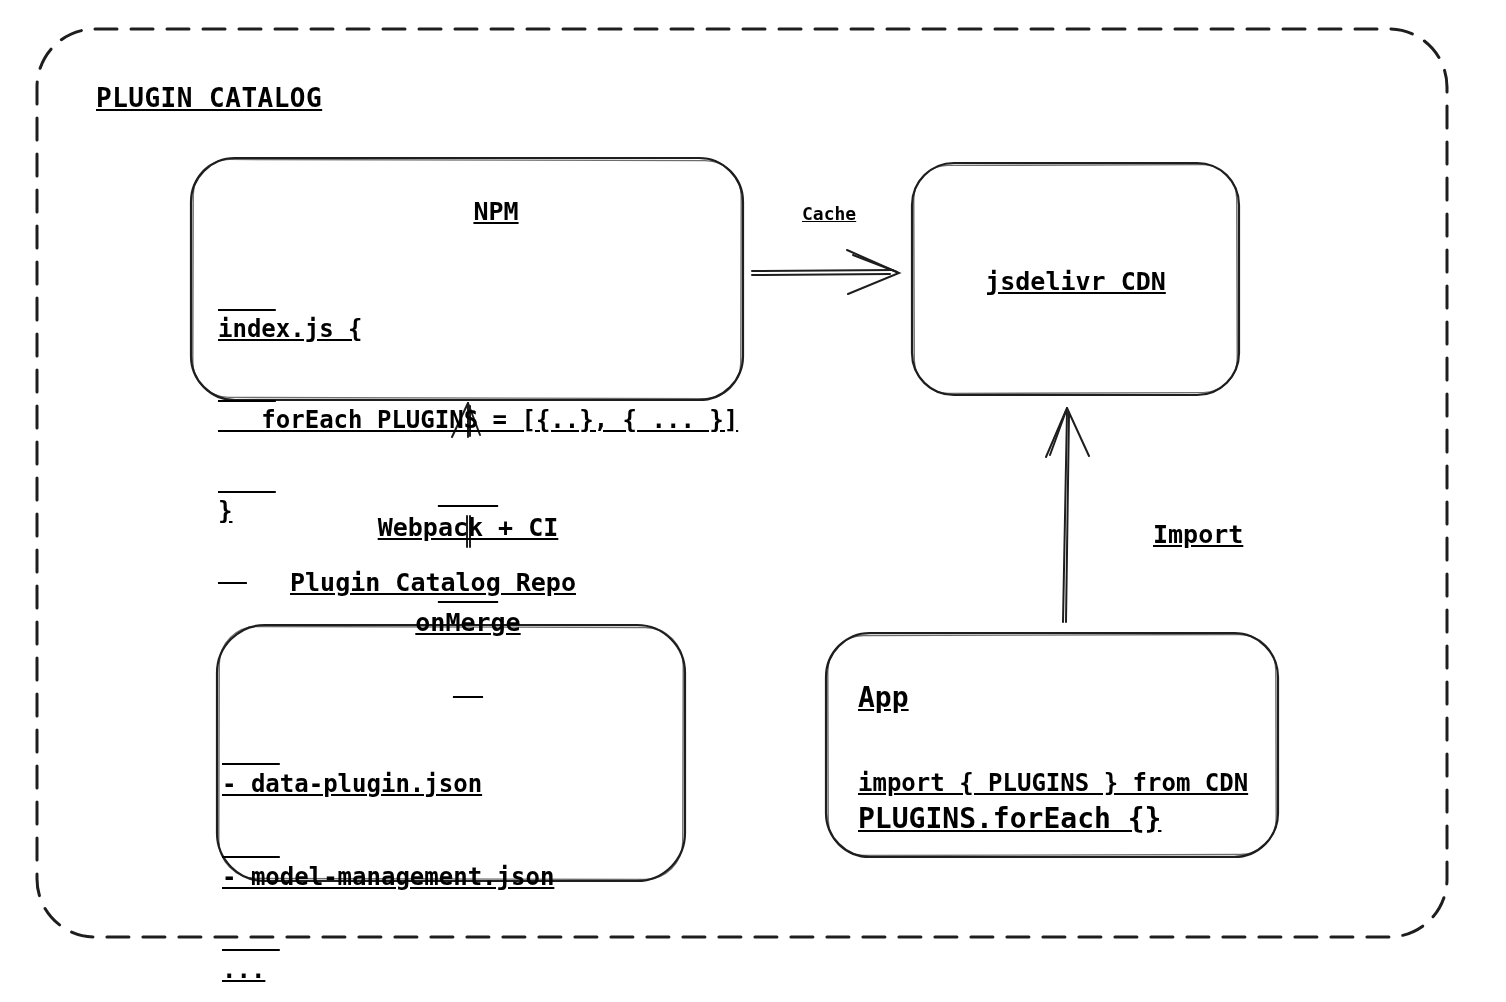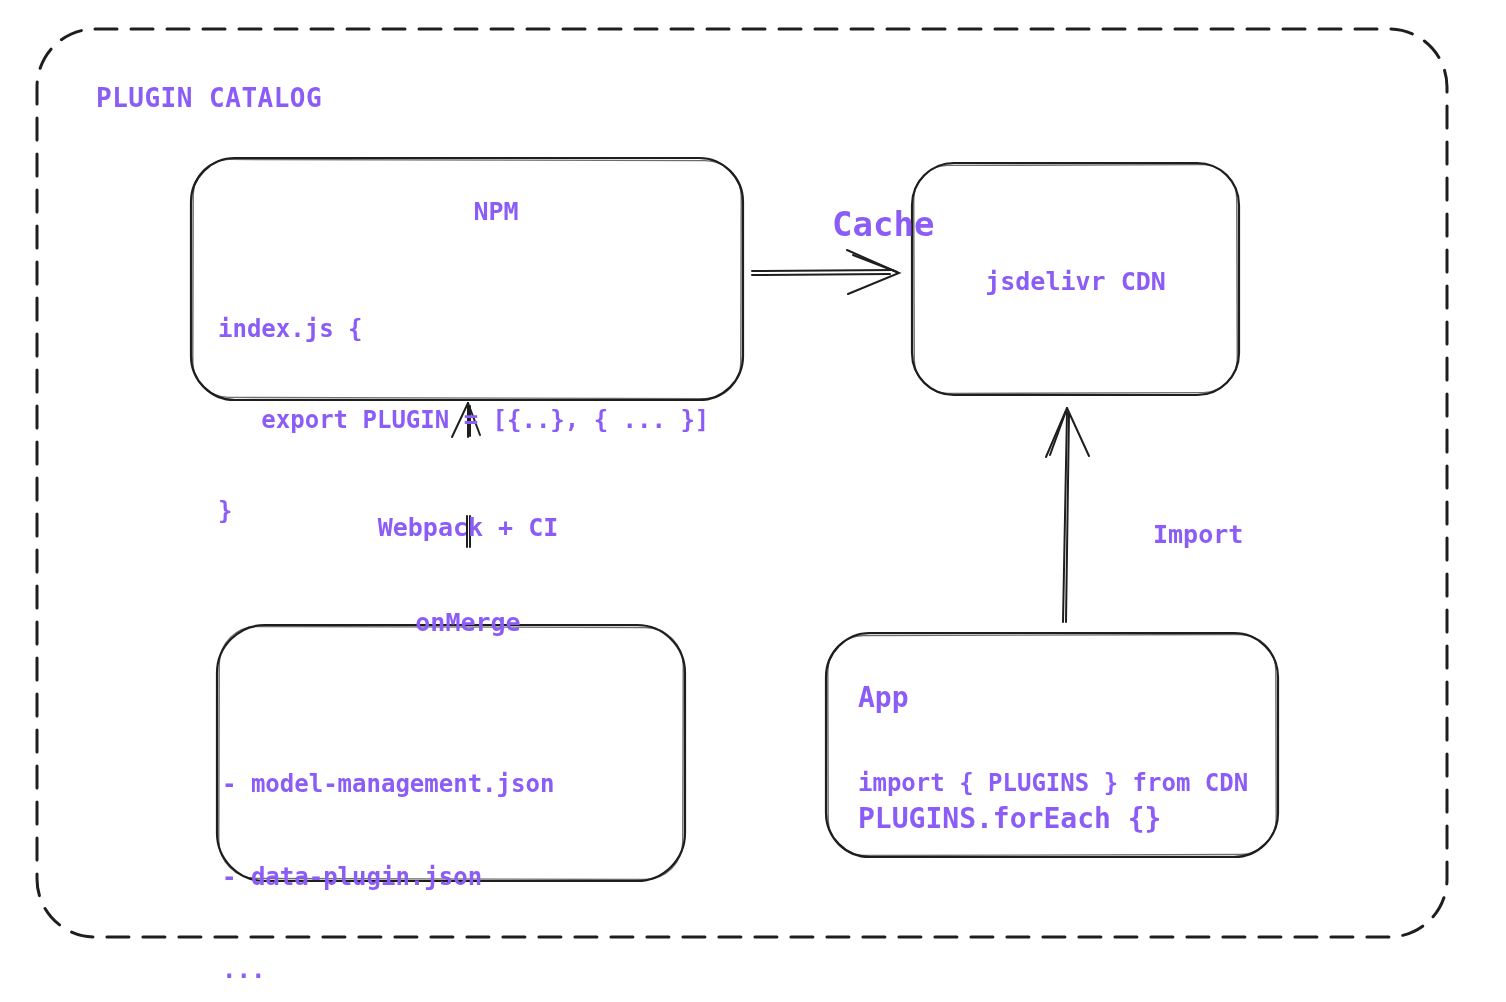--- a/index.html
+++ b/index.html
@@ -16,30 +16,31 @@
     font-family: "DejaVu Sans Mono", "Liberation Mono", monospace;
     color: #1e1e1e;
   }
   .shapes {
     position: absolute;
     left: 0;
     top: 0;
   }
   .t {
     position: absolute;
-    color: #8b5cf6;
+    color: #000000;
     font-weight: 600;
     white-space: pre;
     line-height: 1.25;
+    text-decoration: underline;
   }
   .title { left: 96px; top: 82px; font-size: 26px; letter-spacing: 0.5px; }
   .npm-title { left: 190px; top: 196px; width: 612px; text-align: center; font-size: 25px; }
   .npm-code { left: 218px; top: 254px; font-size: 24px; }
   .npm-code .line { line-height: 31px; }
-  .cache-label { left: 832px; top: 203px; font-size: 34px; text-align: center; }
+  .cache-label { left: 802px; top: 203px; font-size: 18px; text-align: center; }
   .cdn-label { left: 912px; top: 266px; width: 327px; text-align: center; font-size: 25px; }
   .build-label { left: 342px; top: 448px; width: 252px; text-align: center; font-size: 25px; }
   .build-label .line { line-height: 33px; }
   .repo-label { left: 290px; top: 567px; font-size: 25px; }
   .repo-files { left: 222px; top: 708px; font-size: 24px; }
   .repo-files .line { line-height: 33px; }
   .app-title { left: 858px; top: 680px; font-size: 28px; }
   .app-code-1 { left: 858px; top: 740px; font-size: 24px; margin-top: 28px; }
   .app-code-2 { left: 858px; top: 801px; font-size: 28px; }
   .import-label { left: 1153px; top: 519px; font-size: 25px; }
@@ -99,36 +100,37 @@
       </g>
 
     </g>
   </svg>
 
   <div class="t title">PLUGIN CATALOG</div>
 
   <div class="t npm-title">NPM</div>
   <div class="t npm-code">
     <div class="line">index.js {</div>
-    <div class="line">   export PLUGIN = [{..}, { ... }]</div>
+    <div class="line">   forEach PLUGINS = [{..}, { ... }]</div>
     <div class="line">}</div>
   </div>
 
   <div class="t cache-label">Cache</div>
 
   <div class="t cdn-label">jsdelivr CDN</div>
 
   <div class="t build-label">
     <div class="line">Webpack + CI</div>
     <div class="line">onMerge</div>
   </div>
 
+  <div class="t repo-label">Plugin Catalog Repo</div>
   <div class="t repo-files">
+    <div class="line">- data-plugin.json</div>
     <div class="line">- model-management.json</div>
-    <div class="line">- data-plugin.json</div>
     <div class="line">...</div>
   </div>
 
   <div class="t app-title">App</div>
   <div class="t app-code-1">import { PLUGINS } from CDN</div>
   <div class="t app-code-2">PLUGINS.forEach {}</div>
 
   <div class="t import-label">Import</div>
 
 </div>

